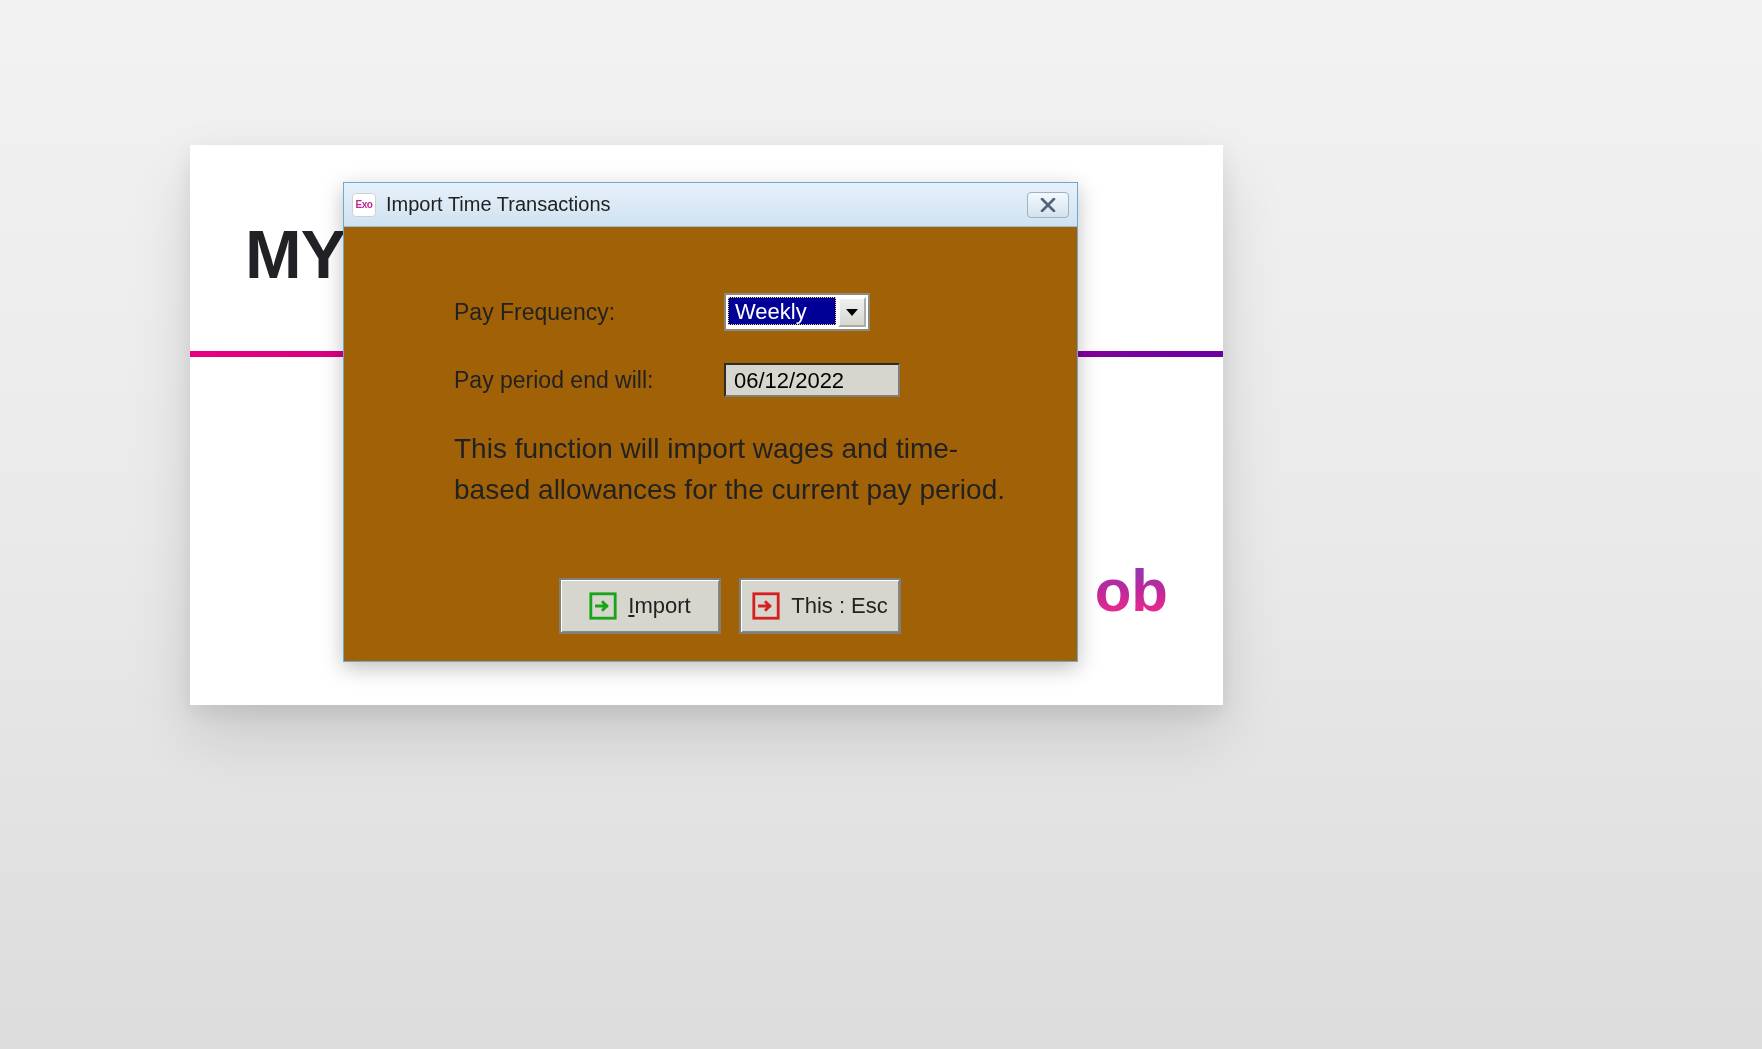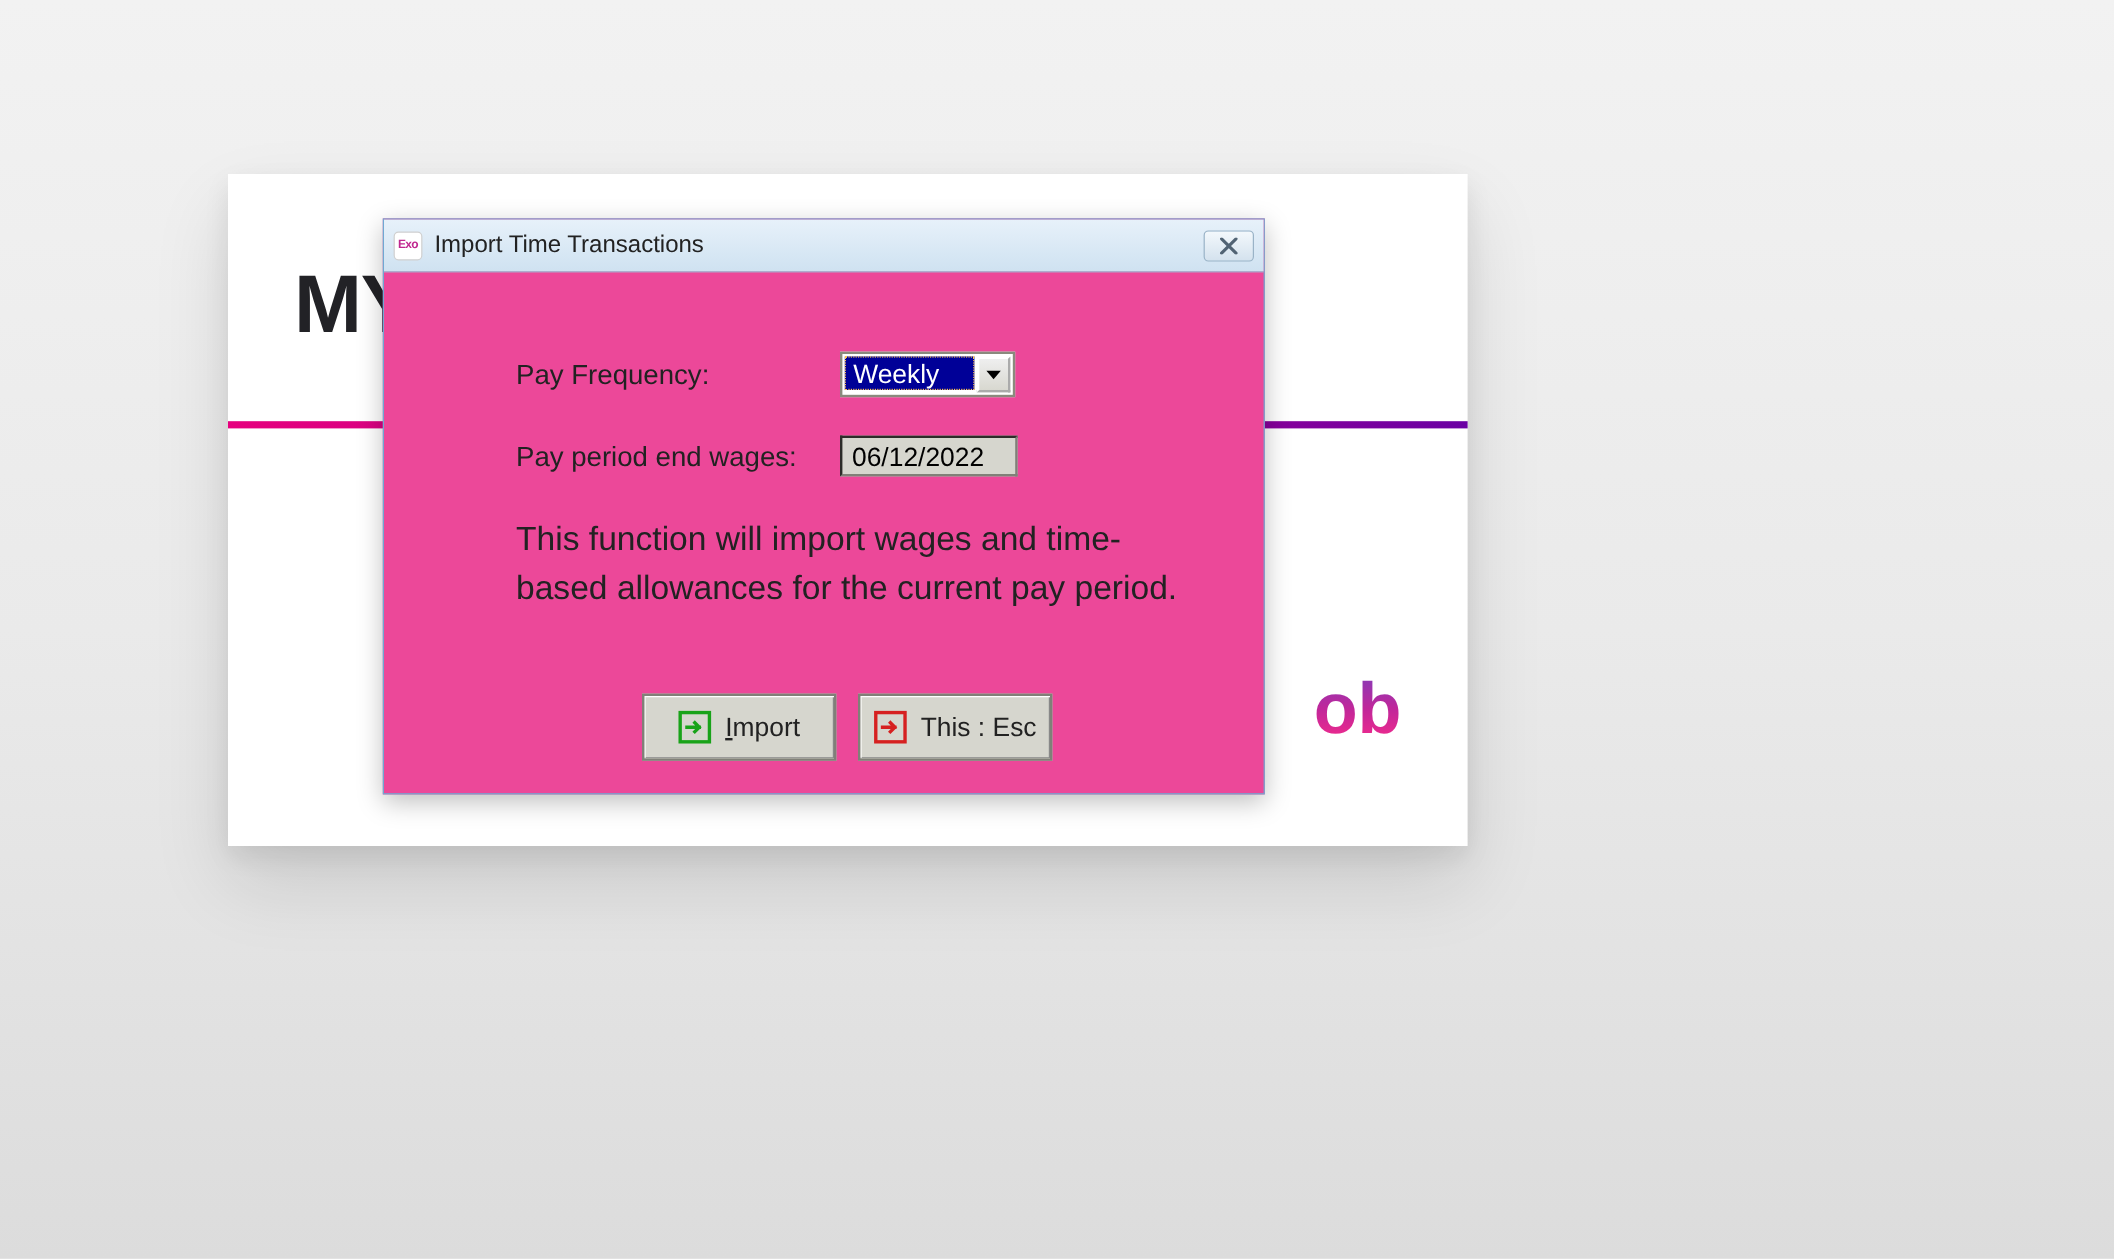--- a/index.html
+++ b/index.html
@@ -50,25 +50,25 @@
     font-weight: 700;
     background: linear-gradient(180deg, #7b3fbf 0%, #c0279a 50%, #ff2b88 100%);
     -webkit-background-clip: text;
     background-clip: text;
     color: transparent;
   }
 
   .dialog {
     position: absolute;
     top: 182px;
-    left: 319px;
+    left: 343px;
     width: 735px;
     height: 480px;
     border: 1px solid #6fa9d2;
-    background: #ec4899;
+    background: #a16207;
     box-shadow: 0 6px 20px rgba(0,0,0,0.25);
   }
   .titlebar {
     height: 44px;
     background: linear-gradient(180deg, #e7f1fa 0%, #cfe2f1 100%);
     border-bottom: 1px solid #a0bfd6;
     display: flex;
     align-items: center;
     padding: 0 8px;
   }
@@ -148,21 +148,21 @@
     border-left: 6px solid transparent;
     border-right: 6px solid transparent;
     border-top: 7px solid #000;
   }
   .date-field {
     border: 2px inset #808078;
     background: #d6d6ce;
     padding: 2px 8px;
     height: 34px;
     line-height: 28px;
-    width: 148px;
+    width: 176px;
     font-size: 22px;
     color: #000;
   }
   .desc {
     margin-top: 0;
     line-height: 1.45;
     font-size: 28px;
   }
   .btn-row {
     display: flex;
@@ -215,21 +215,21 @@
         <div class="lbl">Pay Frequency:</div>
         <div class="combo-wrap">
           <div class="combo-selected">Weekly</div>
           <div class="combo-btn">
             <div class="tri"></div>
           </div>
         </div>
       </div>
 
       <div class="row">
-        <div class="lbl">Pay period end wages:</div>
+        <div class="lbl">Pay period end will:</div>
         <div class="date-field">06/12/2022</div>
       </div>
 
       <div class="desc">This function will import wages and time-based allowances for the current pay period.</div>
 
       <div class="btn-row">
         <div class="win-btn">
           <svg class="icon" viewBox="0 0 32 32">
             <rect x="3" y="3" width="26" height="26" fill="none" stroke="#19a319" stroke-width="3"></rect>
             <path d="M9 16 H20 M16 12 L20 16 L16 20" fill="none" stroke="#19a319" stroke-width="3" stroke-linecap="square"></path>

